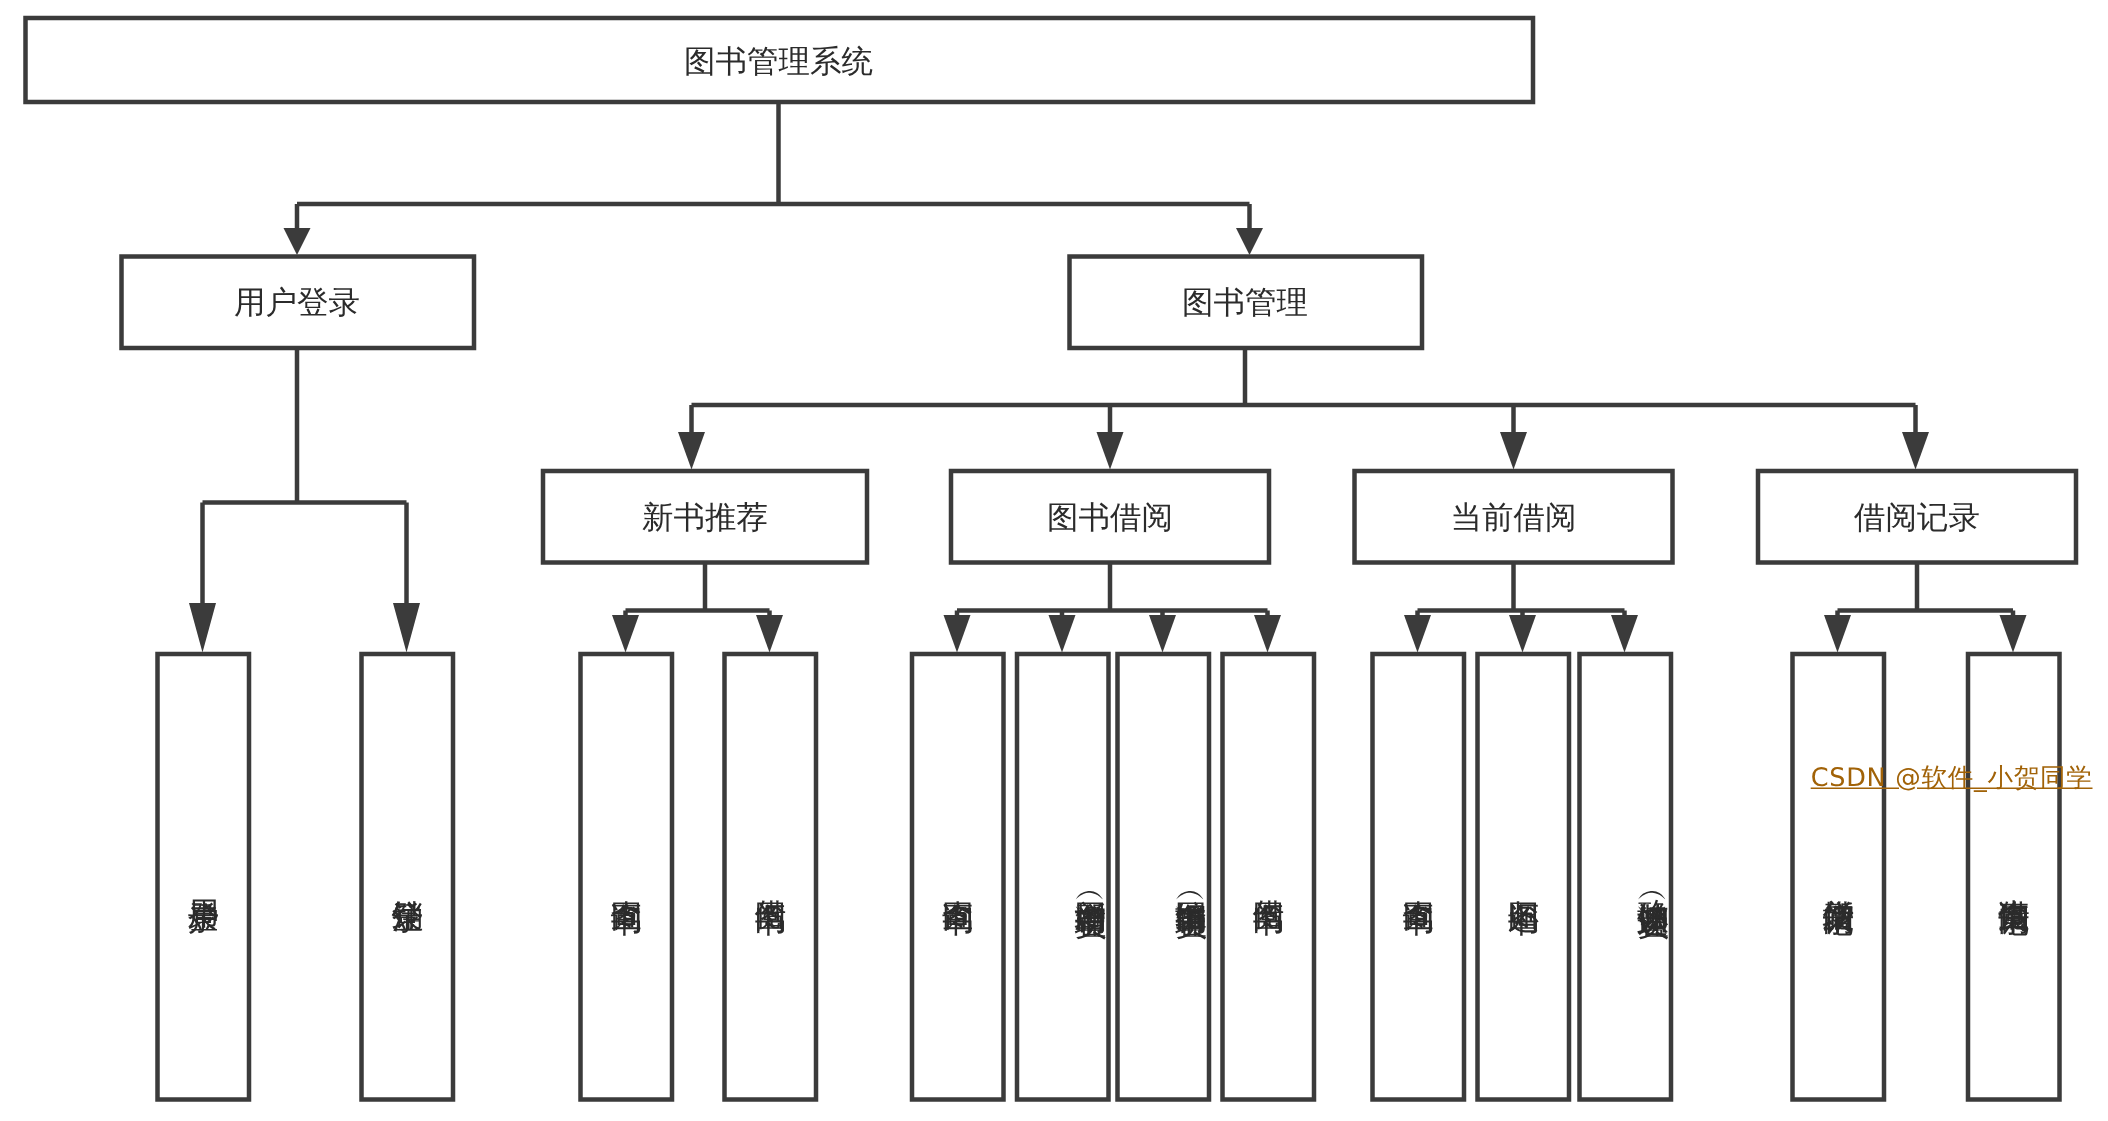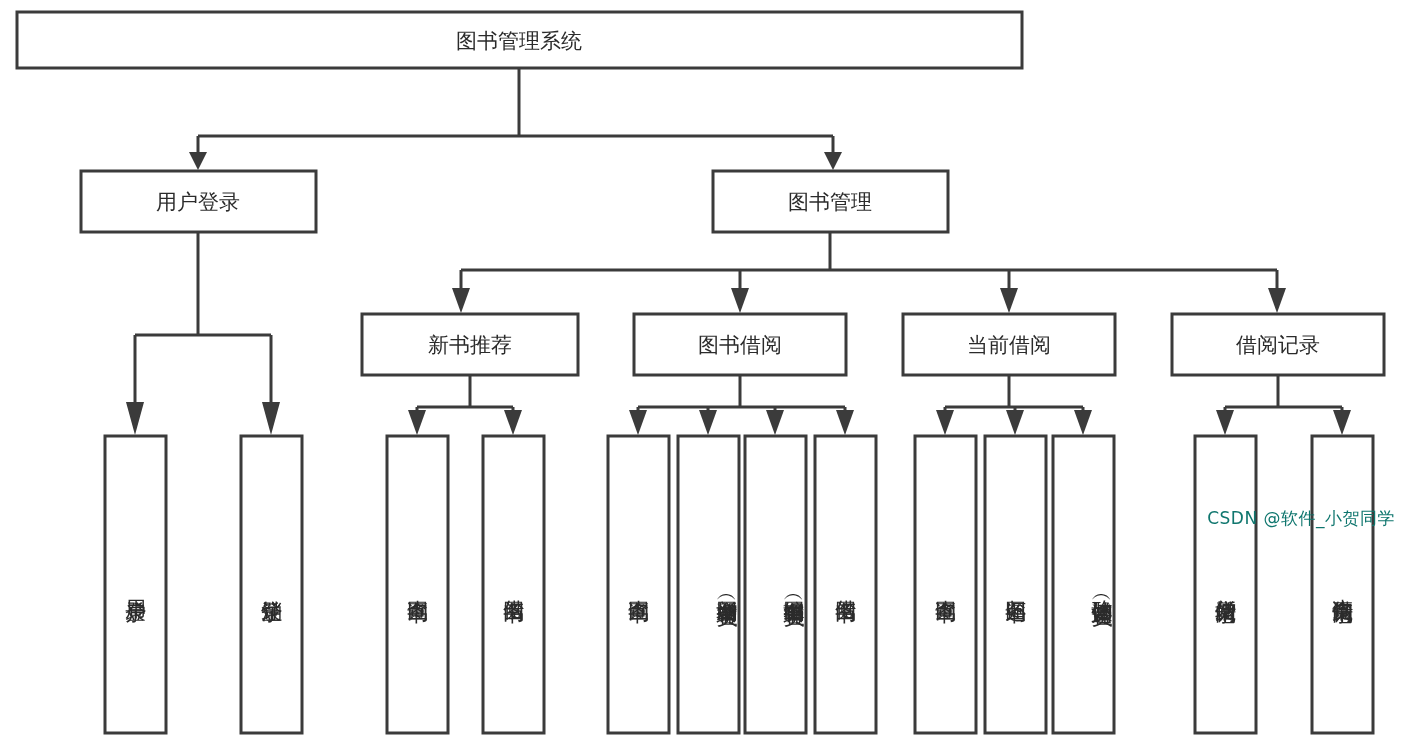--- a/index.html
+++ b/index.html
@@ -14,22 +14,22 @@
            font-size:21px;fill:#2b2b2b;text-anchor:middle;dominant-baseline:middle;}
   .root-label{font-size:21px;}
   .v-label-wrap{position:absolute;display:flex;flex-direction:column;
                 align-items:center;justify-content:center;
                 writing-mode:vertical-rl;text-orientation:upright;
                 font-size:21px;line-height:1.16;color:#2b2b2b;
                 letter-spacing:1px;white-space:nowrap;
                 font-family:"DejaVu Sans","Liberation Sans",sans-serif;}
   .v-label-wrap.top-align{justify-content:flex-start;}
   #watermark{position:absolute;right:10px;bottom:6px;font-size:17px;
-             color:#0f766e;letter-spacing:.5px;
-             font-family:"DejaVu Sans","Liberation Sans",sans-serif;}
+             color:#a16207;letter-spacing:.5px;
+             font-family:"DejaVu Sans","Liberation Sans",sans-serif;text-decoration:underline;}
 </style>
 </head>
 <body>
 
 <div id="diagram-root">
 
   <svg id="tree" viewBox="0 0 1405 747">
     <defs>
       <g id="arrowdef"></g>
     </defs>

